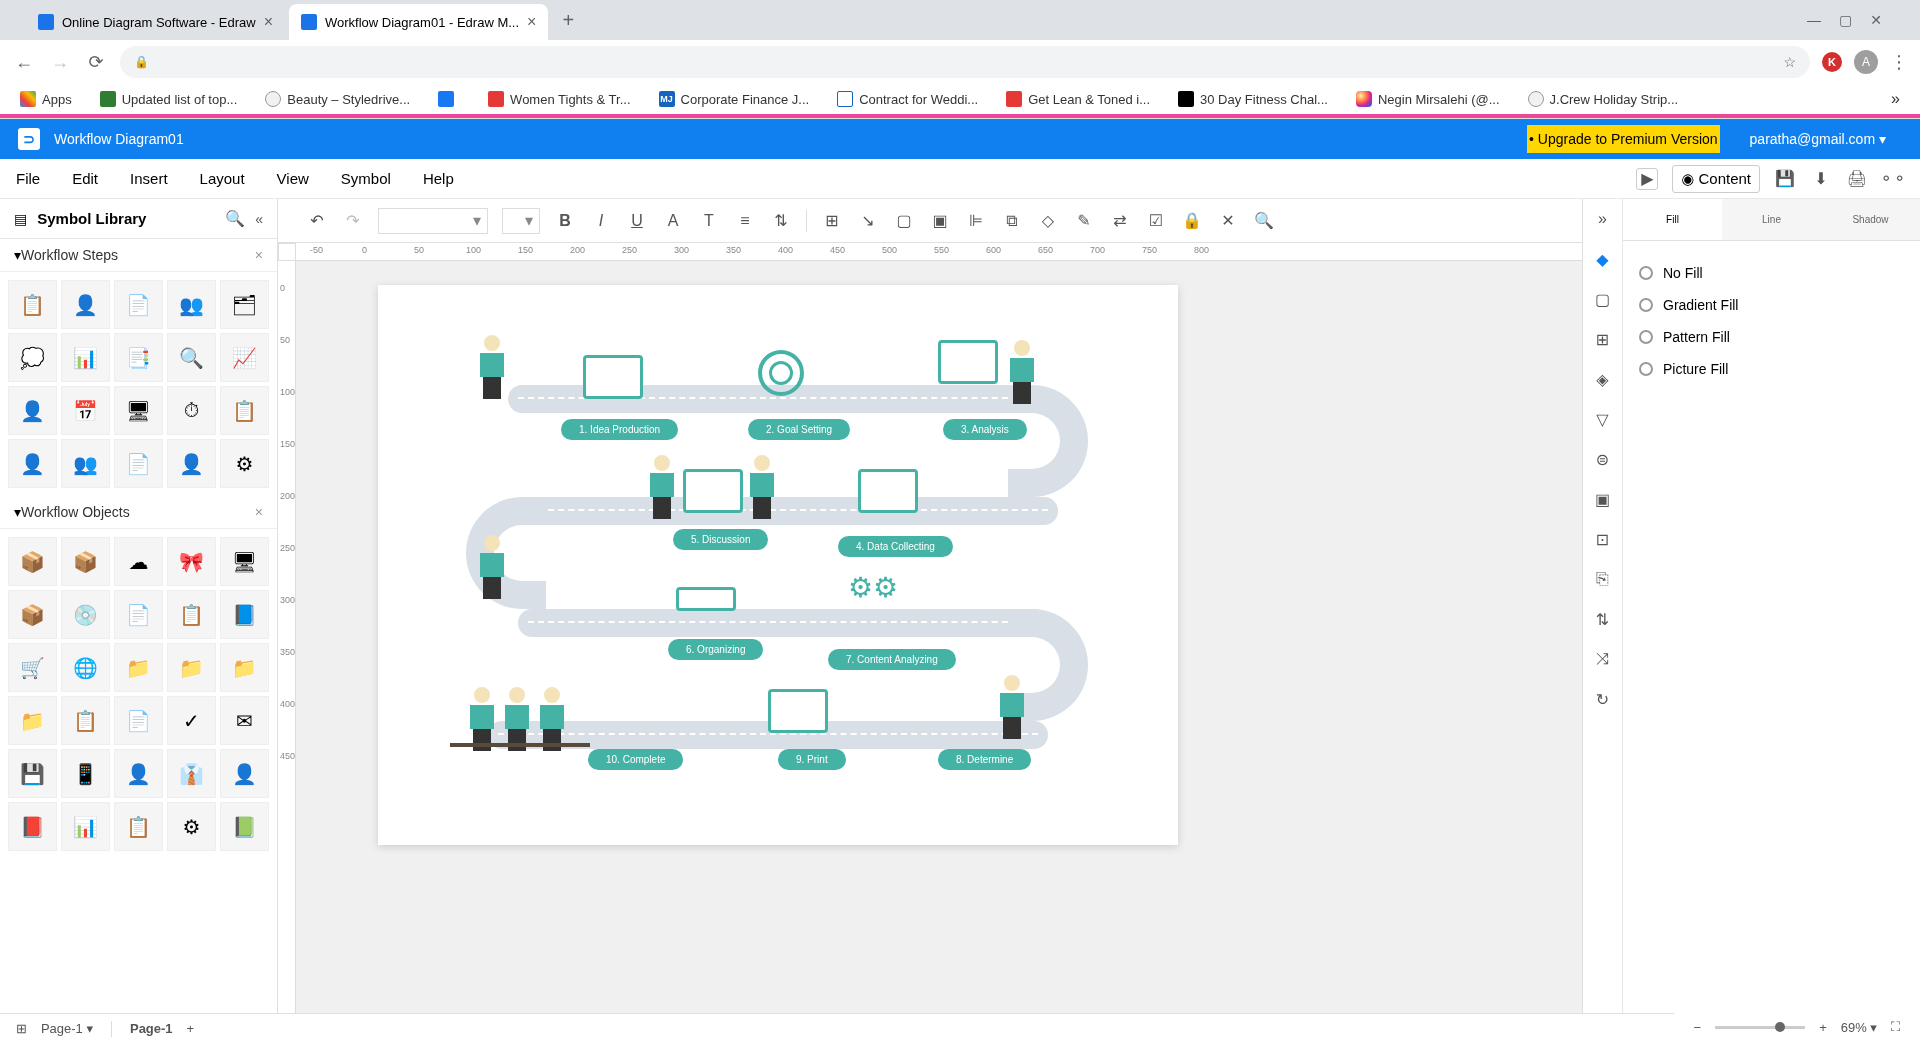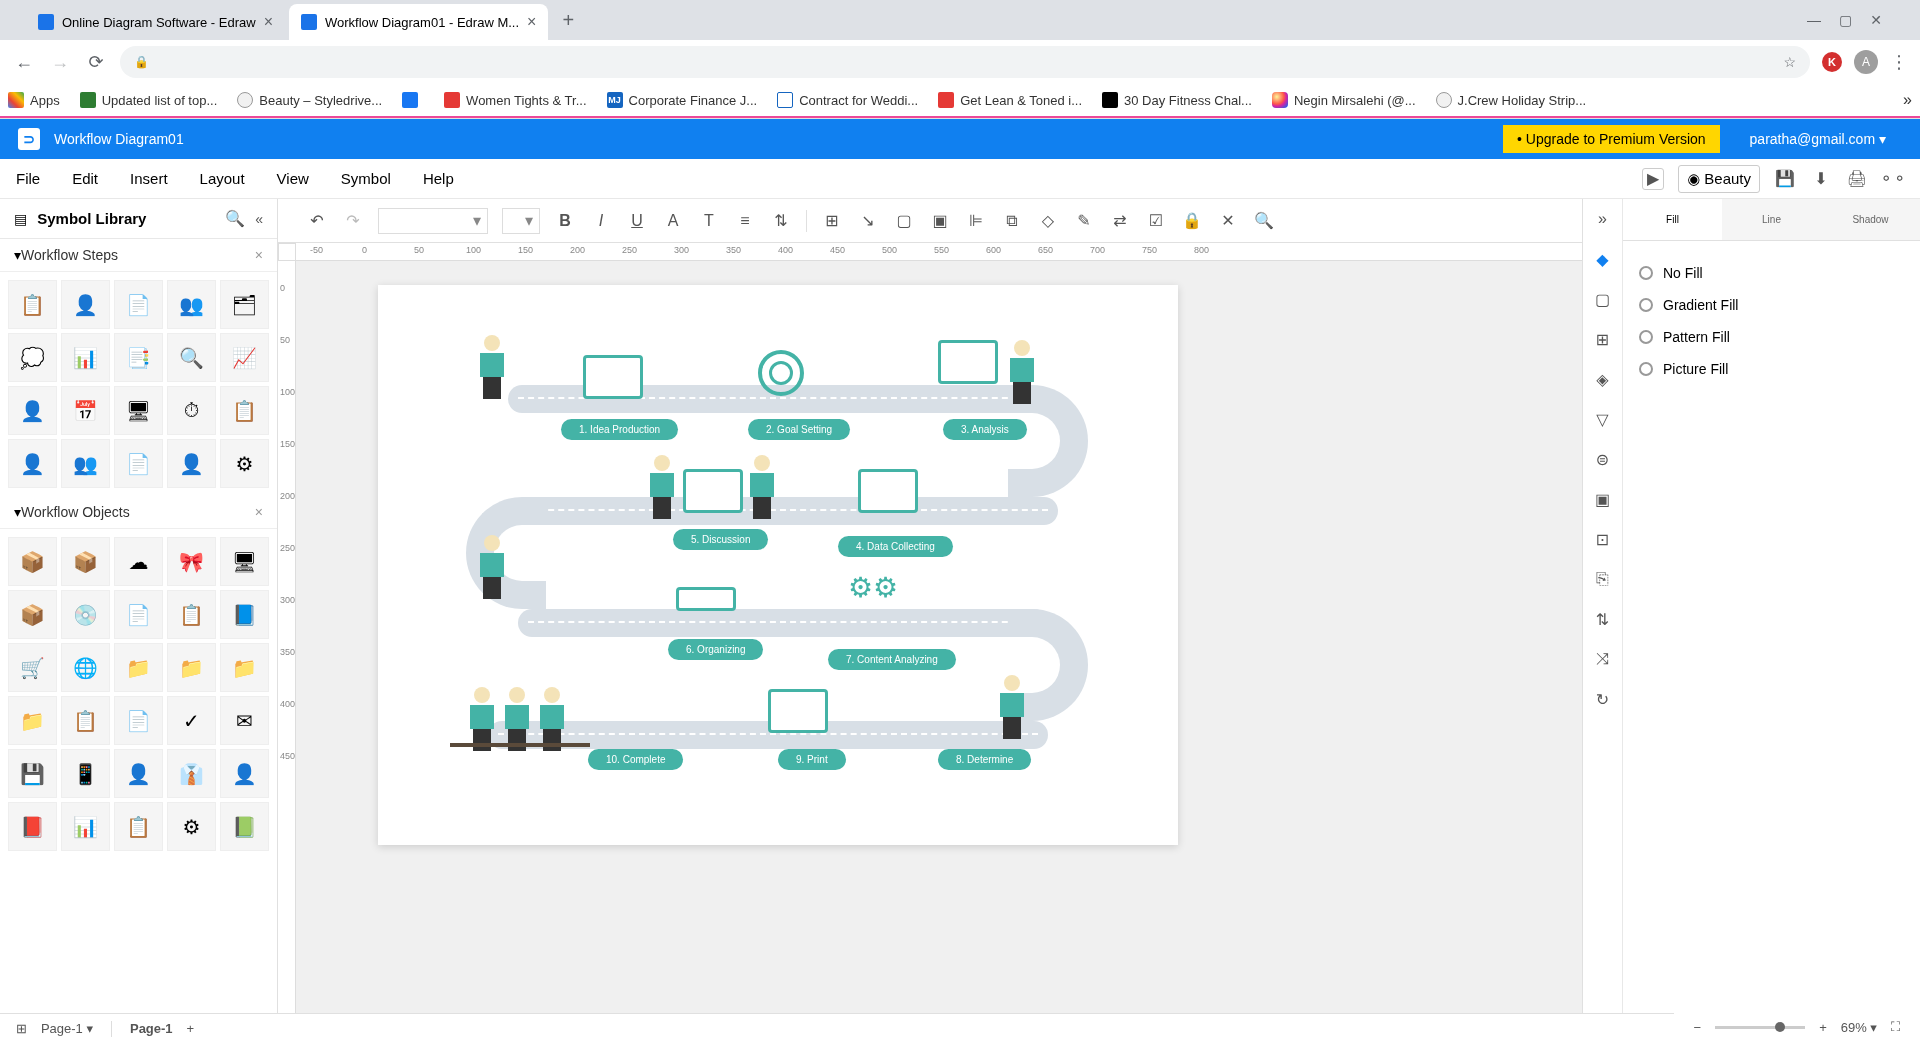--- a/index.html
+++ b/index.html
@@ -18,35 +18,35 @@
 
 .nav-bar{display:flex;align-items:center;height:44px;padding:0 12px;gap:12px;background:#fff}
 .nav-btn{width:24px;height:24px;color:#5f6368;display:flex;align-items:center;justify-content:center;font-size:18px;cursor:pointer}
 .address-bar{flex:1;display:flex;align-items:center;height:32px;background:#f1f3f4;border-radius:16px;padding:0 14px;gap:10px;font-size:14px;color:#202124}
 .lock-icon{font-size:12px;color:#5f6368}
 .star-icon{color:#5f6368;margin-left:auto}
 .ext-icon{width:20px;height:20px;border-radius:50%;background:#d32f2f;color:#fff;display:flex;align-items:center;justify-content:center;font-size:11px;font-weight:bold}
 .avatar{width:24px;height:24px;border-radius:50%;background:#9e9e9e;color:#fff;display:flex;align-items:center;justify-content:center;font-size:12px}
 .menu-dots{font-size:18px;color:#5f6368;cursor:pointer}
 
-.bookmarks-bar{display:flex;align-items:center;height:34px;padding:0 8px;gap:20px;font-size:13px;color:#333;border-bottom:2px solid #ec4899}
+.bookmarks-bar{display:flex;align-items:center;height:34px;padding:0 20px;gap:28px;font-size:13px;color:#333;border-bottom:4px solid #ec4899}
 .bookmark{display:flex;align-items:center;gap:6px;cursor:pointer;white-space:nowrap}
 .bk-icon{width:16px;height:16px;display:inline-block;border-radius:2px}
 .bk-globe{background:#f1f1f1;border:1px solid #999;border-radius:50%}
 .bk-fb{background:#1877f2}
 .bk-red{background:#e53935}
 .bk-blue{background:#1565c0;color:#fff;font-size:9px;text-align:center;line-height:16px;font-weight:bold}
 .bk-ig{background:radial-gradient(circle at 30% 30%,#fdf497,#fd5949 45%,#d6249f 60%,#285AEB 90%);border-radius:4px}
 .bk-more{margin-left:auto;font-size:16px;cursor:pointer}
 
 
 .app-header{height:40px;background:#1080f0;display:flex;align-items:center;padding:0 18px;color:#fff;gap:14px}
 .app-logo{width:22px;height:22px;background:#fff;border-radius:3px;display:flex;align-items:center;justify-content:center;color:#1080f0;font-weight:bold;font-size:14px}
 .app-title{font-size:14px}
-.upgrade-btn{margin-left:auto;background:#ffd600;color:#000;padding:6px 14px;font-size:14px;cursor:pointer}
+.upgrade-btn{margin-left:auto;background:#ffd600;color:#000;padding:6px 2px;font-size:14px;cursor:pointer}
 .user-menu{padding:0 16px;font-size:14px;cursor:pointer}
 
 
 .menu-bar{height:40px;display:flex;align-items:center;padding:0 16px;gap:32px;border-bottom:1px solid #e8e8e8;font-size:15px}
 .menu-item{cursor:pointer}
 .menu-right{margin-left:auto;display:flex;align-items:center;gap:14px}
 .present-btn{display:flex;align-items:center;gap:4px;padding:4px 8px;cursor:pointer;border:1px solid #ccc;border-radius:3px}
 .menu-icon-btn{width:22px;height:22px;display:flex;align-items:center;justify-content:center;color:#555;cursor:pointer;font-size:16px}
 
 
@@ -209,21 +209,21 @@
 <div class="menu-bar">
   <span class="menu-item">File</span>
   <span class="menu-item">Edit</span>
   <span class="menu-item">Insert</span>
   <span class="menu-item">Layout</span>
   <span class="menu-item">View</span>
   <span class="menu-item">Symbol</span>
   <span class="menu-item">Help</span>
   <div class="menu-right">
     <span class="menu-icon-btn" style="border:1px solid #ccc;border-radius:3px;padding:2px 6px">▶</span>
-    <span class="present-btn">◉<span>Beauty</span></span>
+    <span class="present-btn">◉<span>Content</span></span>
     <span class="menu-icon-btn">💾</span>
     <span class="menu-icon-btn">⬇</span>
     <span class="menu-icon-btn">🖨</span>
     <span class="menu-icon-btn">⚬⚬</span>
   </div>
 </div>
 
 <div class="main">
 
   <div class="sidebar-left">

